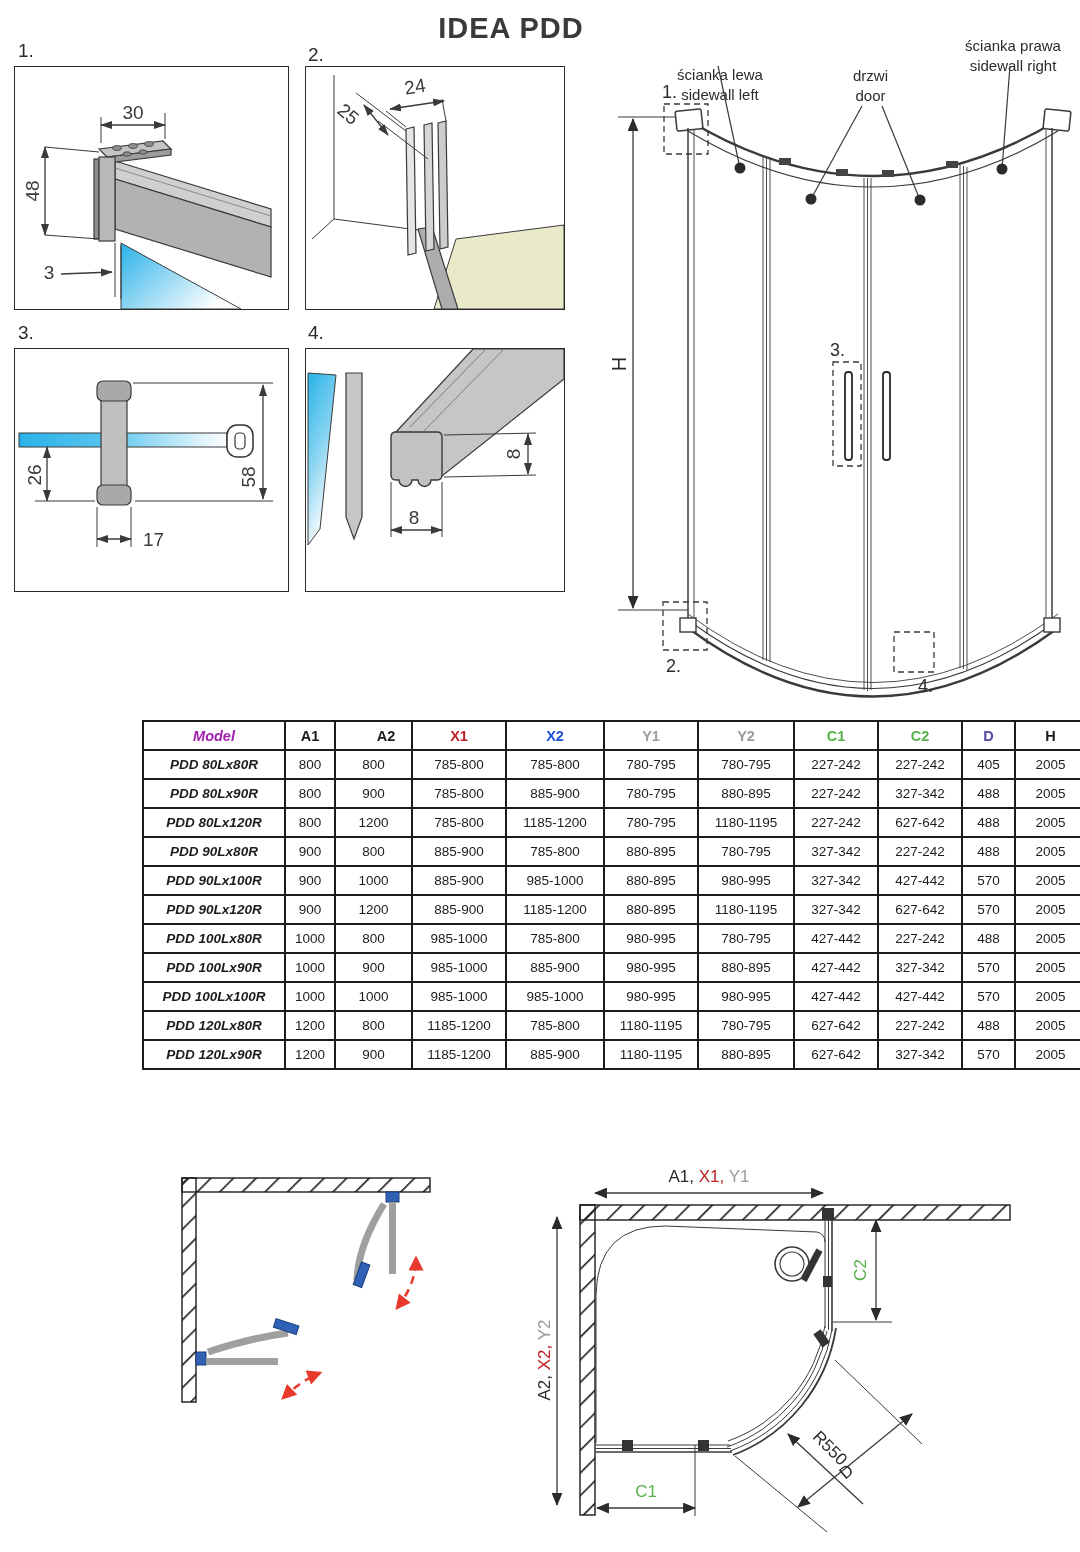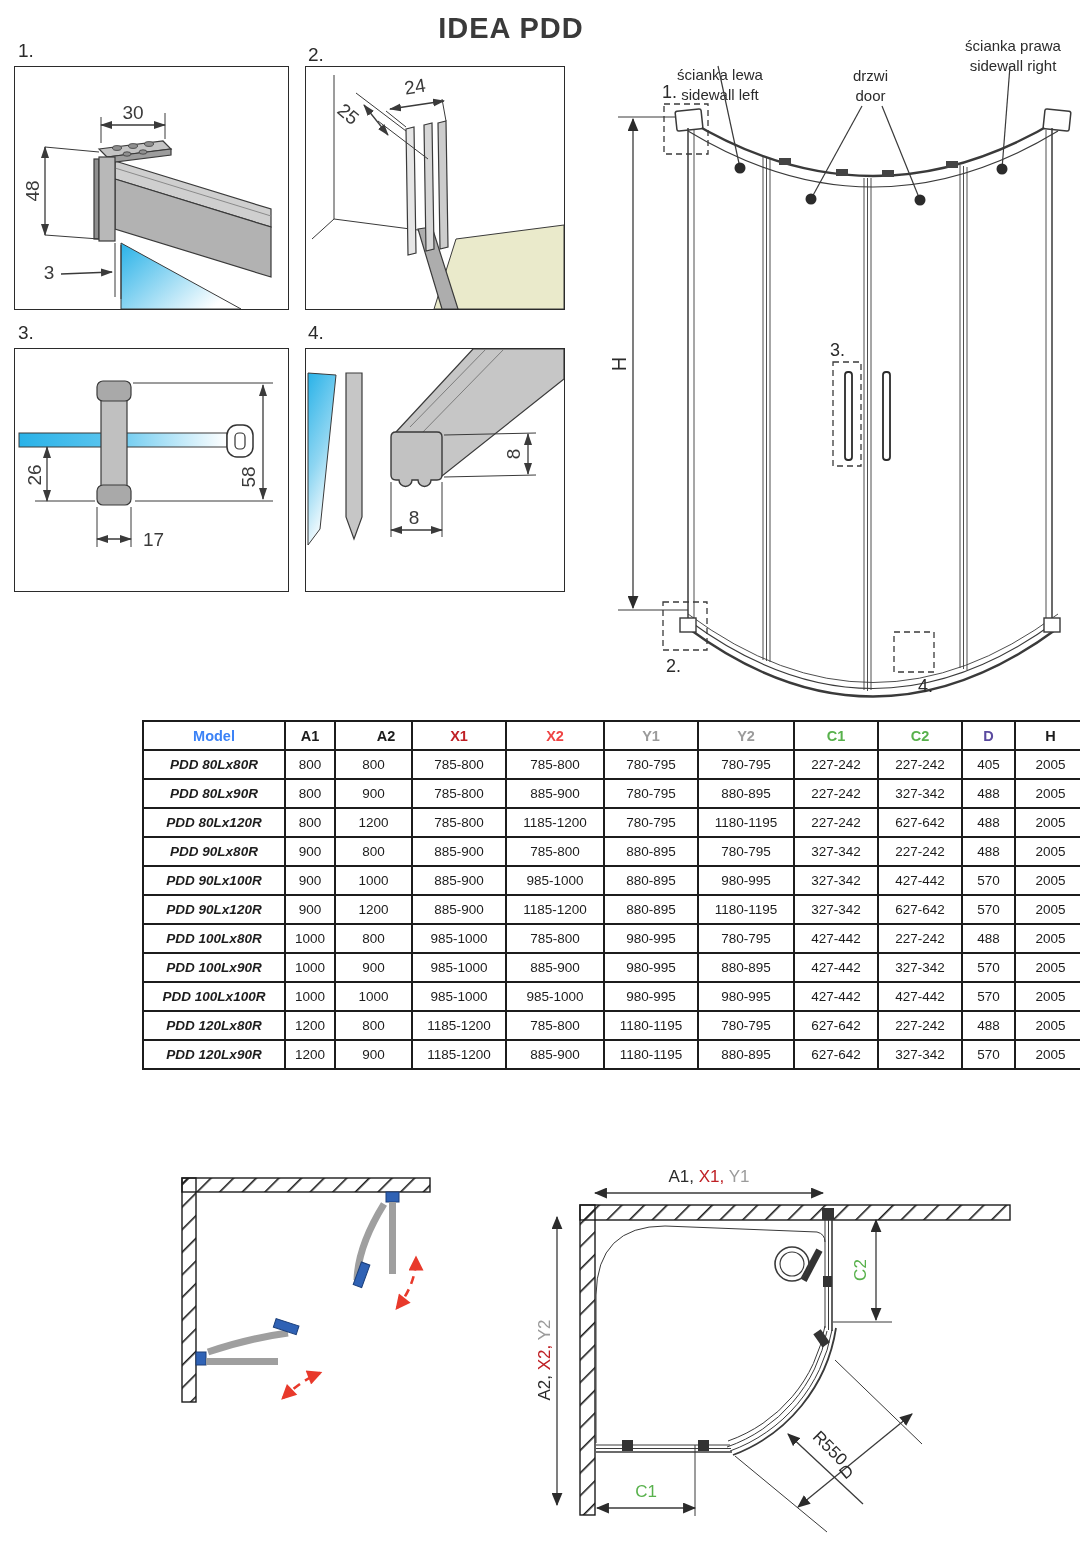--- a/index.html
+++ b/index.html
@@ -284,25 +284,25 @@
     <g>
       <rect x="294" y="612" width="40" height="40" fill="none" stroke="#3a3a3a" stroke-width="1.3" stroke-dasharray="6 4"></rect>
       <text x="318" y="672" font-size="18" fill="#2b2b2b">4.</text>
     </g>
   </svg>
 
   <div class="abs" style="left:142px;top:720px;">
     <table class="spec">
       <thead>
           <tr>
-            <th style="color: #3b82f6; width: 138px;">Model</th>
+            <th style="color: #a21caf; width: 138px; font-style: italic;">Model</th>
             <th style="color: rgb(28, 28, 28); width: 46px;">A1</th>
             <th style="color: rgb(28, 28, 28); width: 48px; padding-left: 26px;">A2</th>
             <th style="color: rgb(191, 32, 37); width: 90px;">X1</th>
-            <th style="color: #ef4444; width: 94px;">X2</th>
+            <th style="color: #1d4ed8; width: 94px;">X2</th>
             <th style="color: rgb(155, 155, 155); width: 90px;">Y1</th>
             <th style="color: rgb(155, 155, 155); width: 92px;">Y2</th>
             <th style="color: rgb(88, 177, 76); width: 80px;">C1</th>
             <th style="color: rgb(88, 177, 76); width: 80px;">C2</th>
             <th style="color: rgb(90, 74, 159); width: 49px;">D</th>
             <th style="color: rgb(28, 28, 28); width: 67px;">H</th>
           </tr>
         </thead>
       <tbody>
           <tr>

